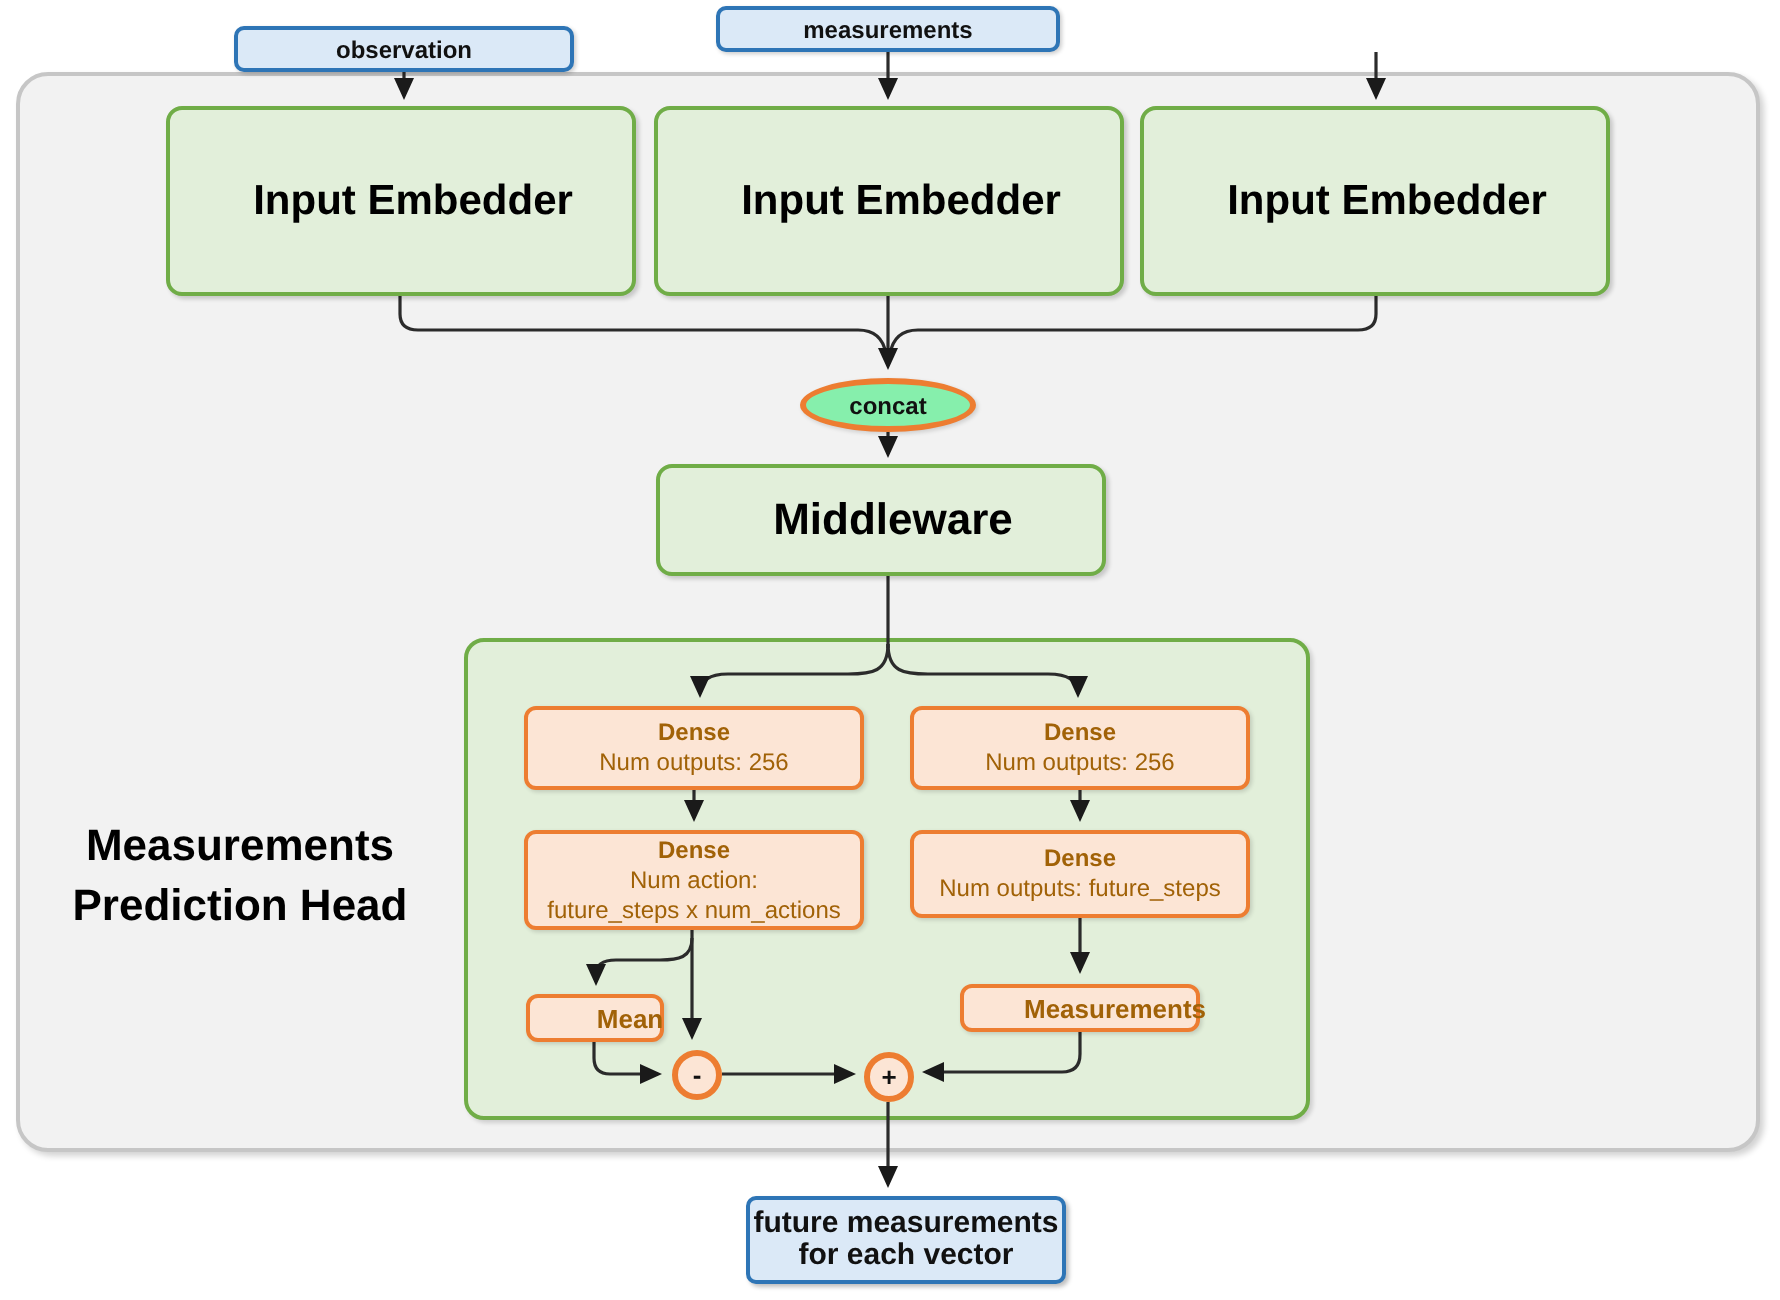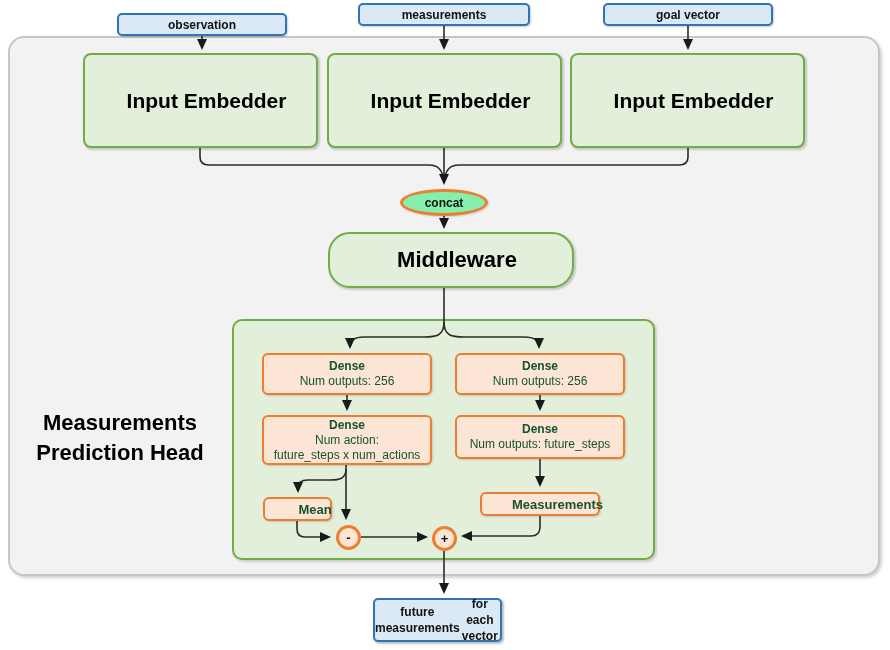--- a/index.html
+++ b/index.html
@@ -33,43 +33,43 @@
     display:flex;align-items:center;justify-content:center;
     font-weight:bold;font-size:21px;color:#000;
     box-shadow:1.5px 1.5px 2px rgba(0,0,0,0.18);
     padding-left:12px;
   }
   .orange-box{
     position:absolute;box-sizing:border-box;
     background:#fce5d5;border:2.5px solid #ed7d31;border-radius:6px;
     box-shadow:1px 1px 2px rgba(0,0,0,0.15);
     display:flex;flex-direction:column;align-items:center;justify-content:center;
-    font-size:12px;line-height:15px;text-align:center;color:#14532d;
+    font-size:12px;line-height:15px;text-align:center;color:#a16207;
   }
   .orange-box .t{font-weight:bold;}
   .orange-label{
     font-weight:bold;font-size:13px;padding-left:35px;
   }
   .ellipse{
     position:absolute;left:400px;top:189px;width:88px;height:27px;box-sizing:border-box;
     background:#86efac;border:3px solid #ed7d31;border-radius:50%;
     display:flex;align-items:center;justify-content:center;
     font-weight:bold;font-size:12px;box-shadow:1px 1px 2px rgba(0,0,0,0.15);
   }
   .op-circle{
     position:absolute;width:25px;height:25px;box-sizing:border-box;
     background:#fce5d5;border:3px solid #ed7d31;border-radius:50%;
     display:flex;align-items:center;justify-content:center;
     font-weight:bold;font-size:13px;line-height:1;
   }
   .out-box{
-    position:absolute;left:373px;top:598px;width:129px;height:44px;box-sizing:border-box;
+    position:absolute;left:373px;top:598px;width:160px;height:44px;box-sizing:border-box;
     background:#dbe9f7;border:2.5px solid #2e75b6;border-radius:5px;
-    display:flex;flex-direction:row;align-items:center;justify-content:center;
-    font-weight:bold;font-size:12px;line-height:16px;text-align:center;
+    display:flex;flex-direction:column;align-items:center;justify-content:center;
+    font-weight:bold;font-size:15px;line-height:16px;text-align:center;
     box-shadow:1.5px 1.5px 2px rgba(0,0,0,0.25);
   }
   svg.wires{position:absolute;left:0;top:0;pointer-events:none;}
   .wire{fill:none;stroke:#2b2b2b;stroke-width:1.6;}
 </style>
 </head>
 <body>
 
 <div class="stage">
 
@@ -110,29 +110,28 @@
 
     <path class="wire" d="M540,459 V485" marker-end="url(#ah)"></path>
 
     <path class="wire" d="M540,516 V527 Q540,536 531,536 H463" marker-end="url(#ah)"></path>
 
     <path class="wire" d="M444,551 V592" marker-end="url(#ah)"></path>
   </svg>
 
   <div class="blue-box" style="left:117px;top:13px;width:170px;">observation</div>
   <div class="blue-box" style="left:358px;top:3px;width:172px;">measurements</div>
-  <div class="blue-box" style="left:603px;top:3px;width:170px;">goal vector</div>
 
   <div class="green-box" style="left:83px;top:53px;width:235px;height:95px;">Input Embedder</div>
   <div class="green-box" style="left:327px;top:53px;width:235px;height:95px;">Input Embedder</div>
   <div class="green-box" style="left:570px;top:53px;width:235px;height:95px;">Input Embedder</div>
 
   <div class="ellipse">concat</div>
 
-  <div class="green-box" style="left:328px;top:232px;width:246px;height:56px;font-size:22px;border-radius:22px;">Middleware</div>
+  <div class="green-box" style="left:328px;top:232px;width:225px;height:56px;font-size:22px;">Middleware</div>
 
   <div class="head-title">
     <span>Measurements</span><br>
     <span>Prediction Head</span>
   </div>
 
   <div class="orange-box" style="left:262px;top:353px;width:170px;height:42px;">
     <span class="t">Dense</span>
     <span>Num outputs: 256</span>
   </div>

